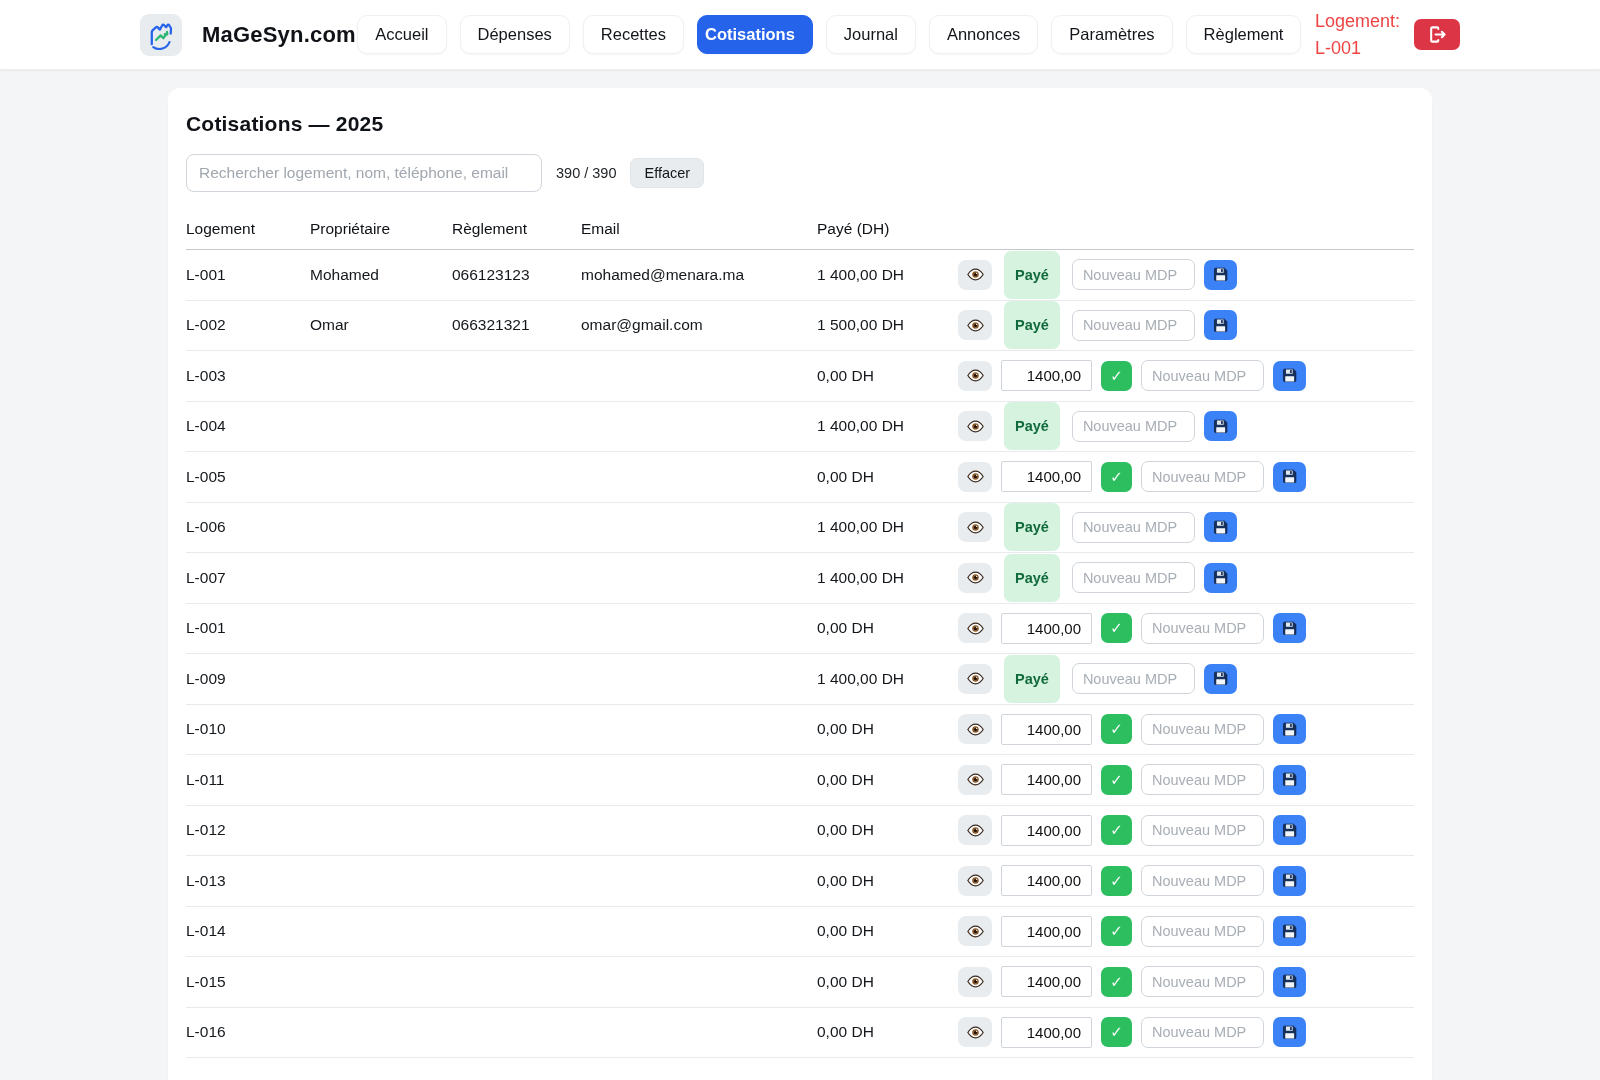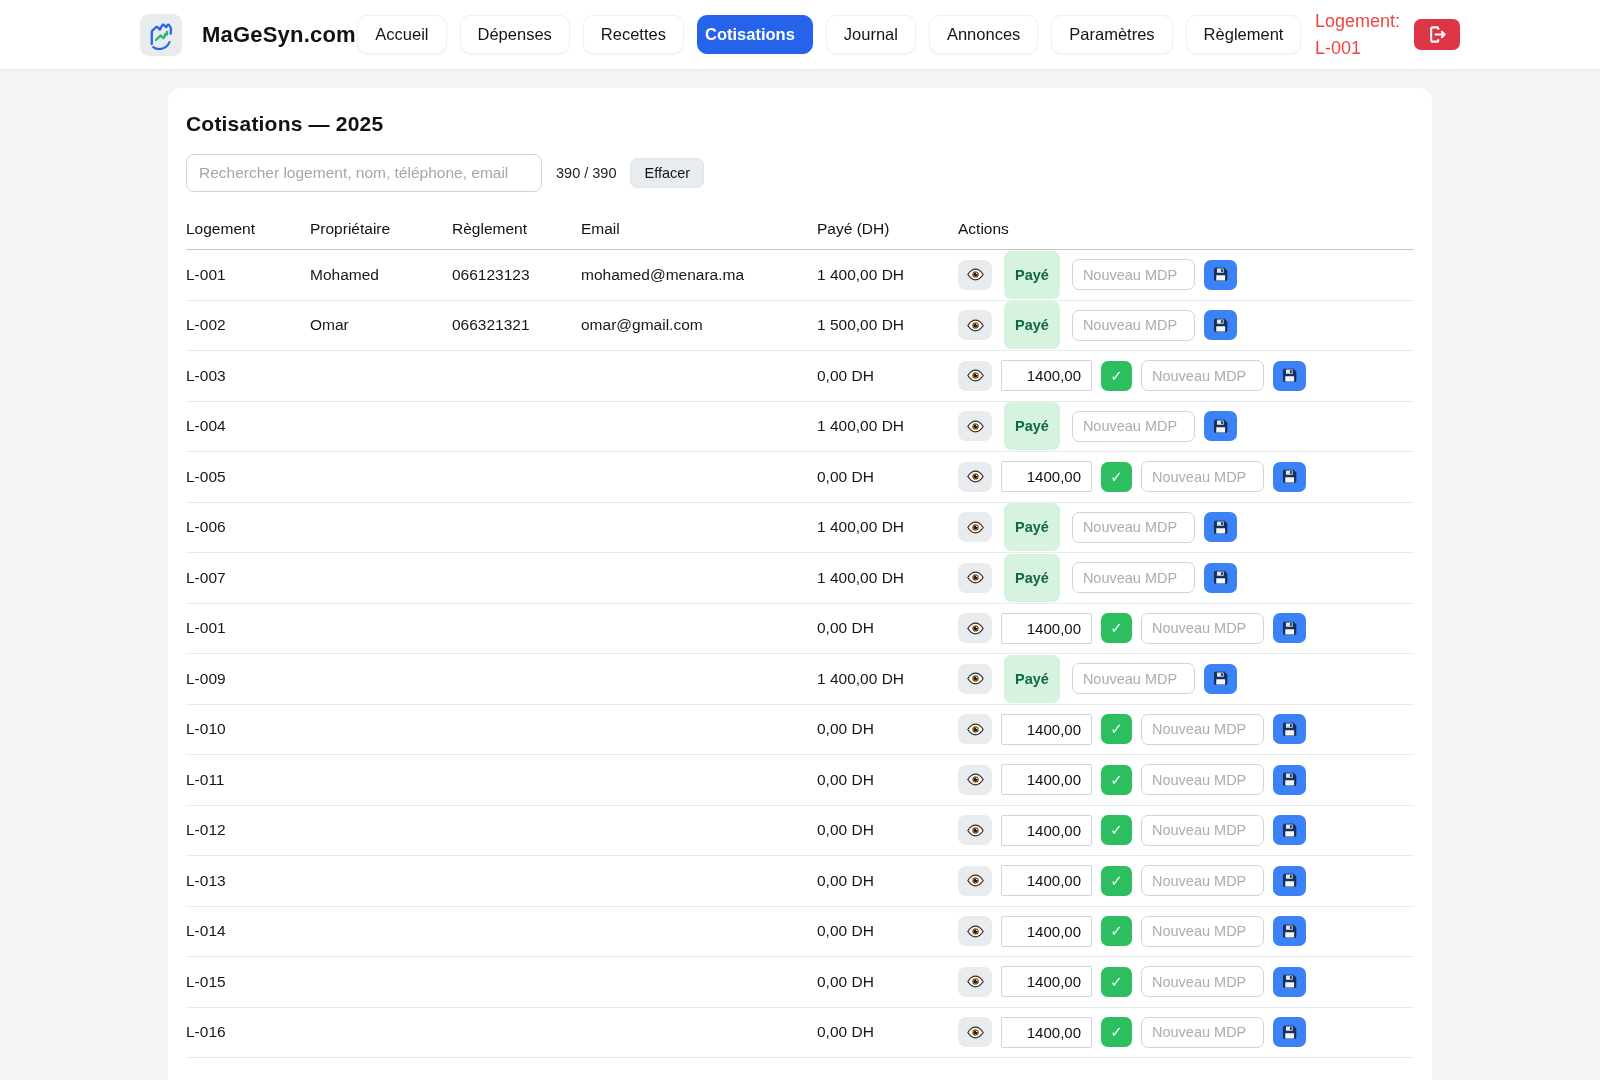--- a/index.html
+++ b/index.html
@@ -106,21 +106,20 @@
       <span class="counter">390 / 390</span>
       <button class="clear-btn">Effacer</button>
     </div>
     <div class="table">
       <div class="thead" id="thead">
           <div class="th">Logement</div>
           <div class="th">Propriétaire</div>
           <div class="th">Règlement</div>
           <div class="th">Email</div>
           <div class="th">Payé (DH)</div>
-          <div class="th">Actions</div>
         </div>
       <div id="tbody">
           <div class="trow">
             <div class="td">L-001</div>
             <div class="td">Mohamed</div>
             <div class="td">066123123</div>
             <div class="td">mohamed@menara.ma</div>
             <div class="td">1 400,00 DH</div>
             <div class="td actions">
               <button class="eye-btn">

